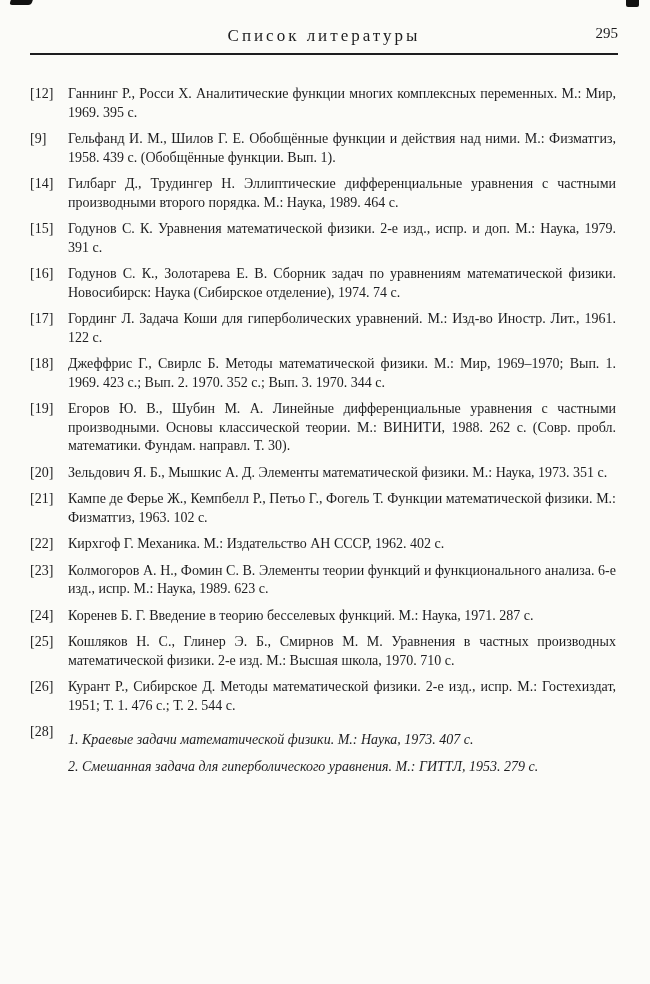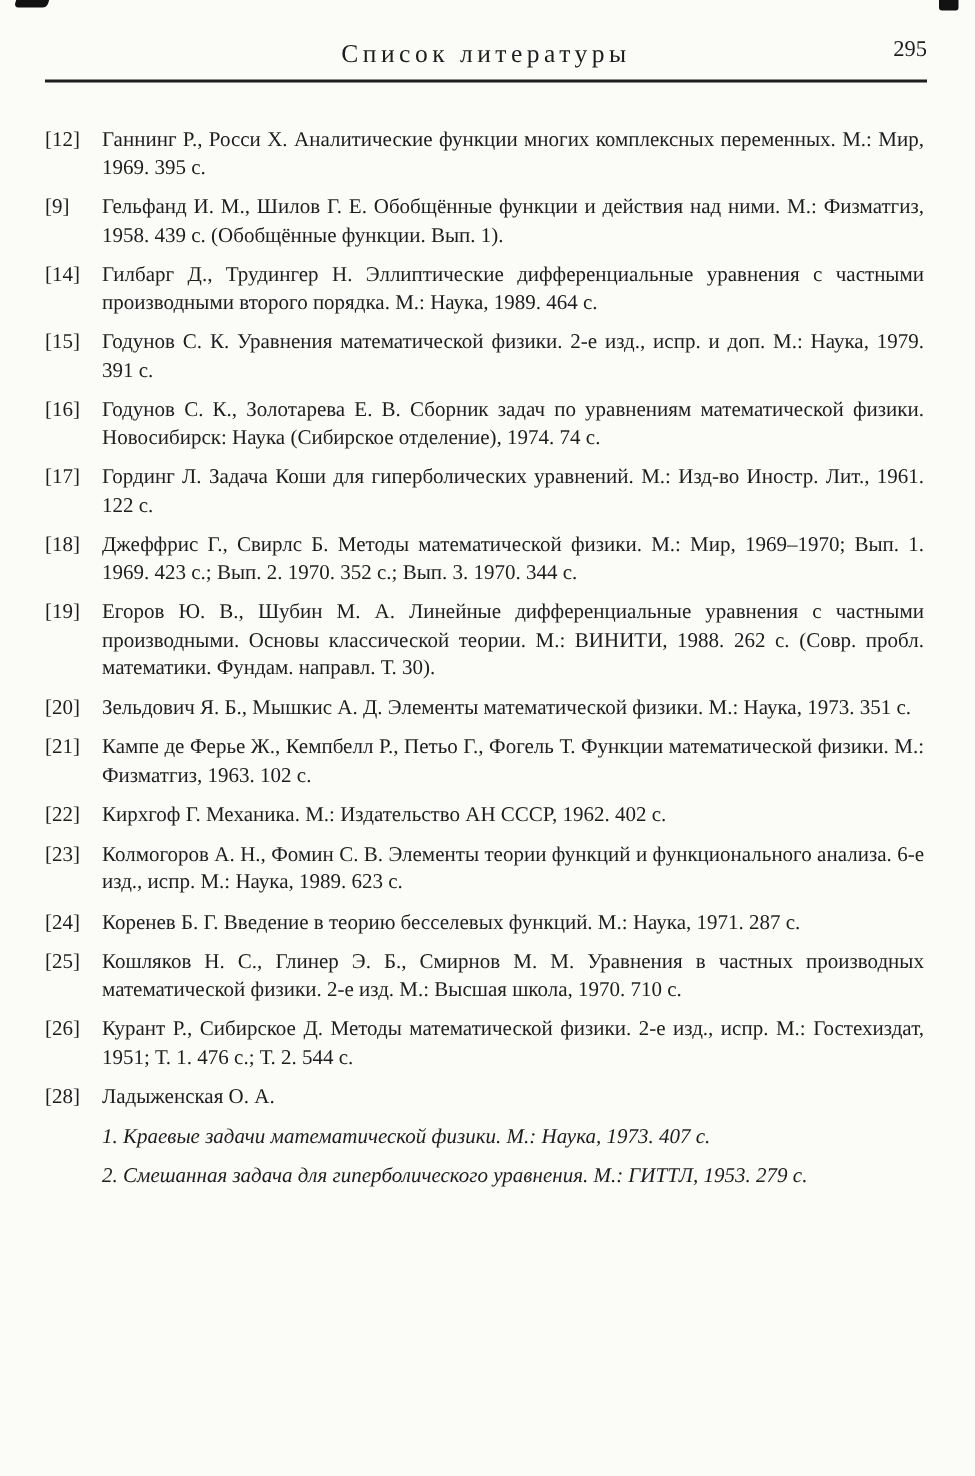--- a/index.html
+++ b/index.html
@@ -171,19 +171,18 @@
       </div>
       <div class="ref-item">
         <span class="ref-label">[26]</span>
         <div class="ref-body">
           <p class="ref-text"><span class="ref-authors">Курант Р., Сибирское Д.</span> Методы математической физики. 2-е изд., испр. М.: Гостехиздат, 1951; Т. 1. 476 с.; Т. 2. 544 с.</p>
         </div>
       </div>
       <div class="ref-item">
         <span class="ref-label">[28]</span>
         <div class="ref-body">
-          <p class="ref-text"><span class="ref-authors">Ладыженская О. А.</span></p>
           <p class="ref-sub">1. Краевые задачи математической физики. М.: Наука, 1973. 407 с.</p>
           <p class="ref-sub">2. Смешанная задача для гиперболического уравнения. М.: ГИТТЛ, 1953. 279 с.</p>
         </div>
       </div>
     </main>
 </div>
 
 </body></html>

